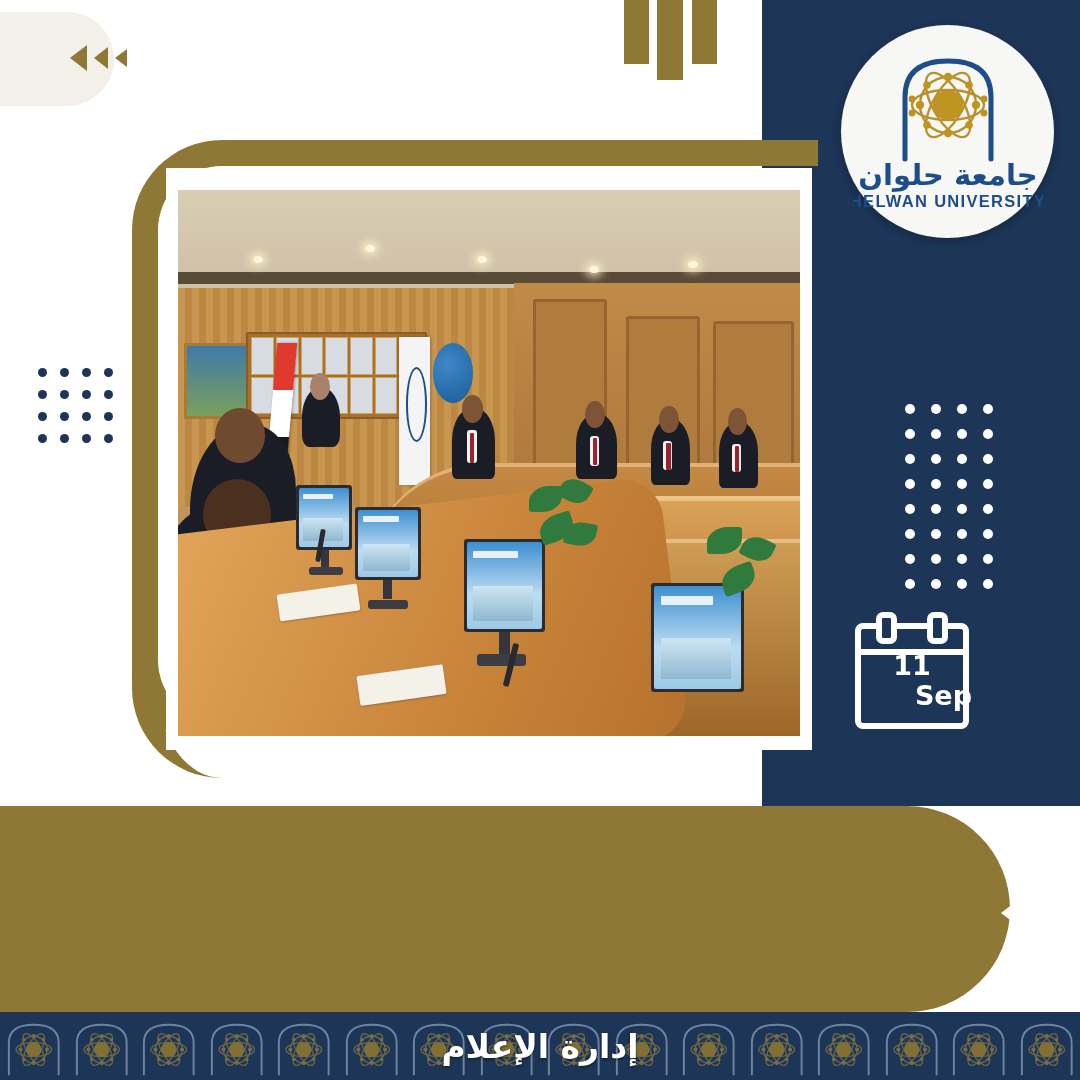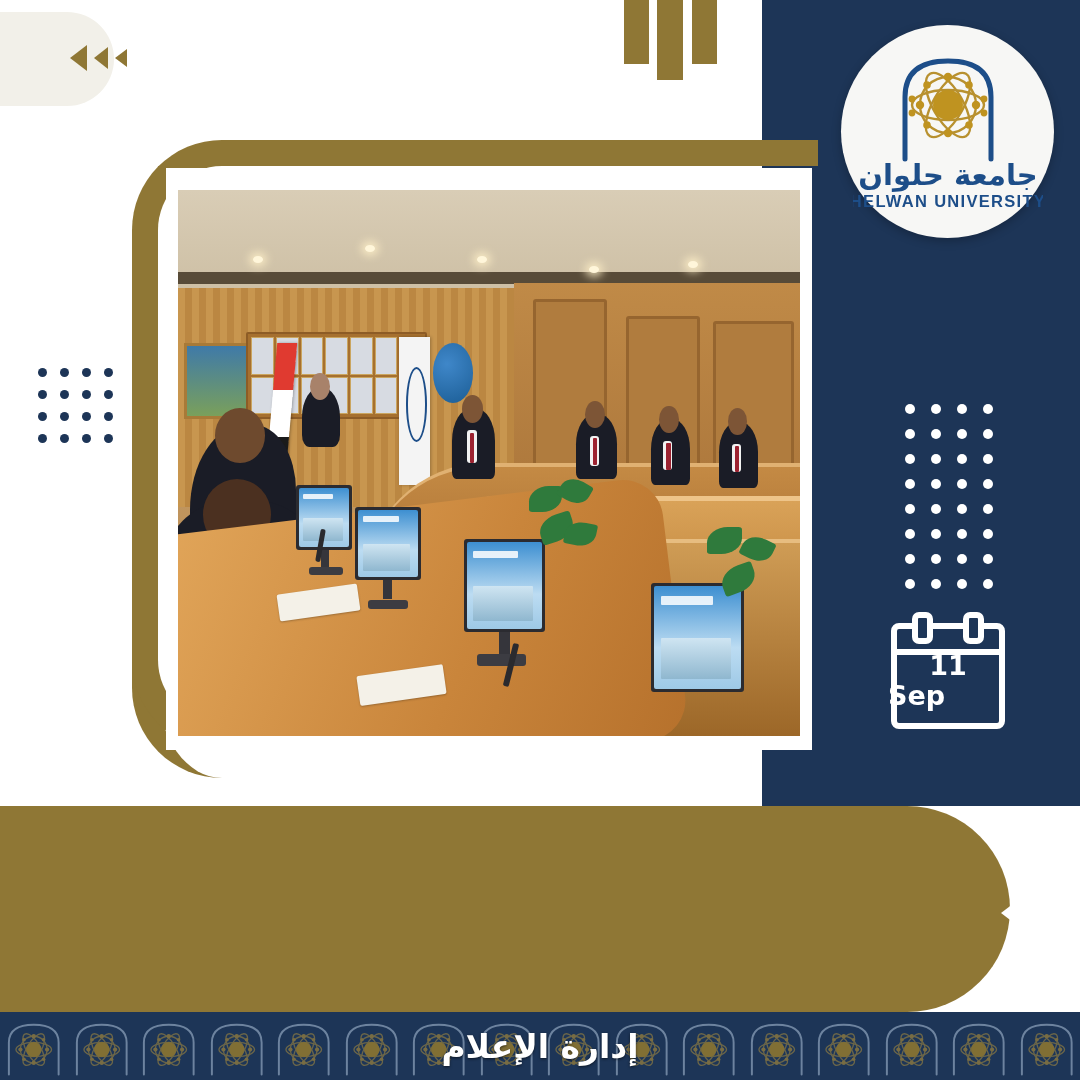--- a/index.html
+++ b/index.html
@@ -166,28 +166,28 @@
   
   .logo-badge{
     position:absolute;left:841px;top:25px;width:213px;height:213px;
     border-radius:50%;background:#f7f7f5;
     box-shadow:0 3px 10px rgba(0,0,0,.25);
     display:flex;align-items:center;justify-content:center;
   }
 
   
   .calendar{
-    position:absolute;left:888px;top:612px;width:120px;height:124px;text-decoration:underline;
+    position:absolute;left:852px;top:612px;width:120px;height:124px;text-decoration:underline;
   }
   .cal-date{
     position:absolute;left:0;top:38px;width:120px;text-align:center;
     color:#ffffff;font-weight:bold;font-size:27px;line-height:1.18;
   }
   .cal-mon{
-    position:absolute;left:0;top:68px;width:120px;text-align:left;
+    position:absolute;left:0;top:68px;width:120px;text-align:right;
     color:#ffffff;font-weight:bold;font-size:27px;line-height:1.18;
   }
 
   
   .footer{
     position:absolute;left:0;top:1012px;width:1080px;height:68px;
     background:#1d3557;overflow:hidden;
   }
   .footer-pattern{
     position:absolute;left:0;top:0;width:1080px;height:68px;

